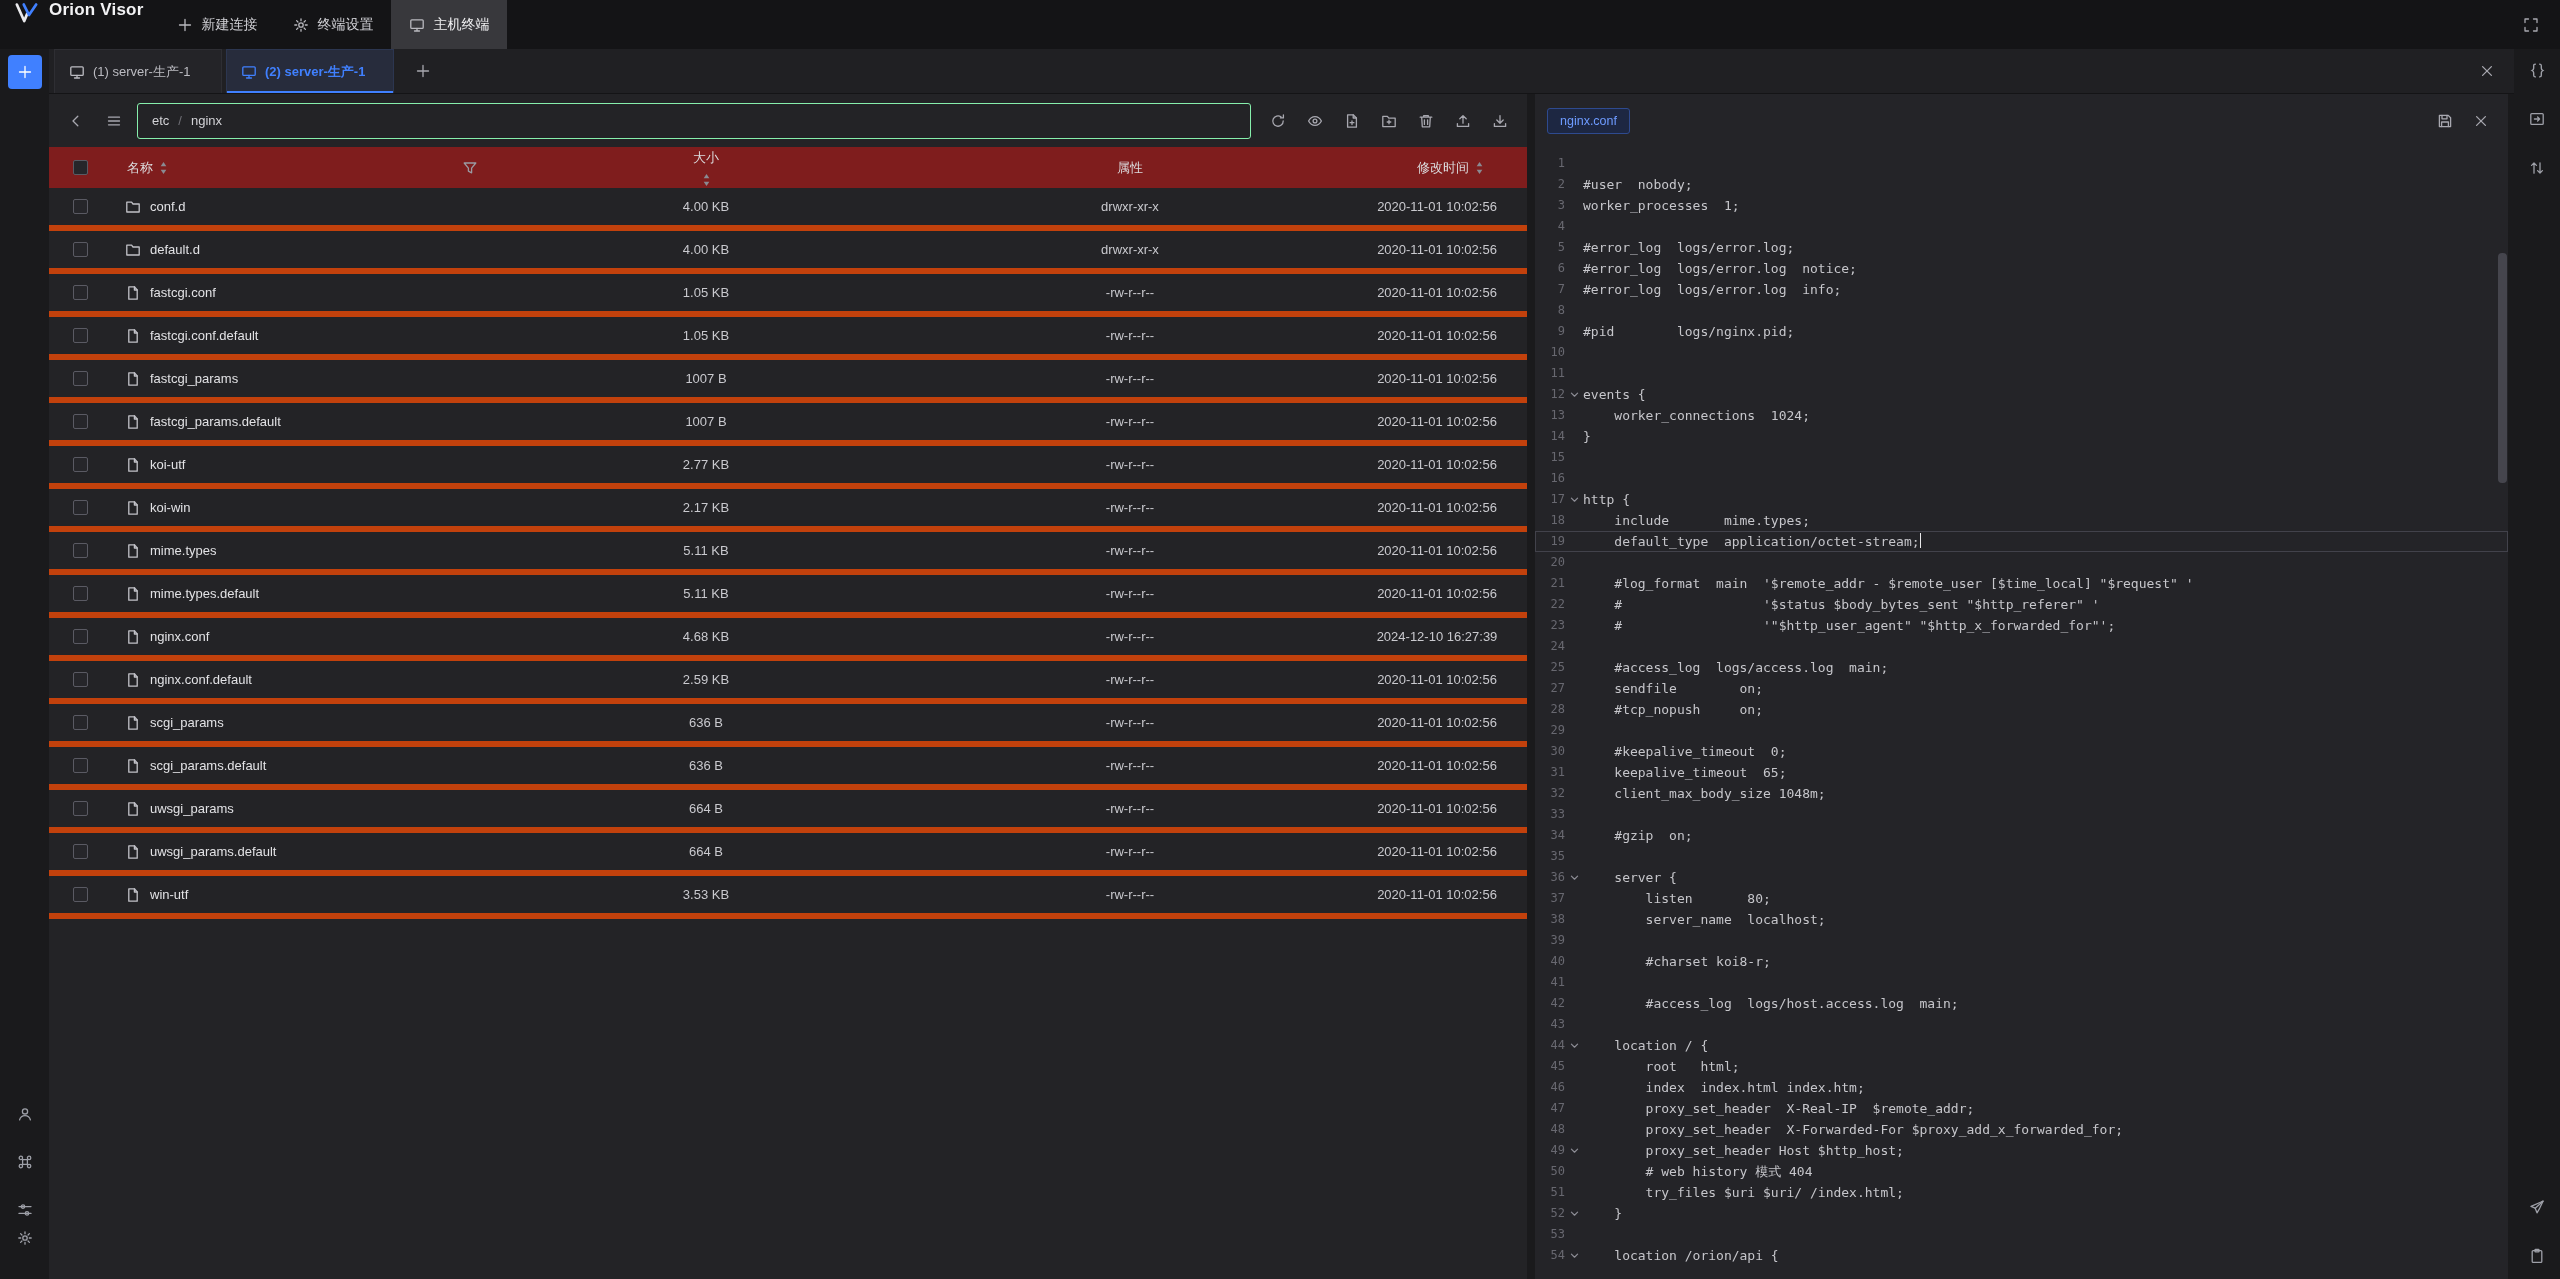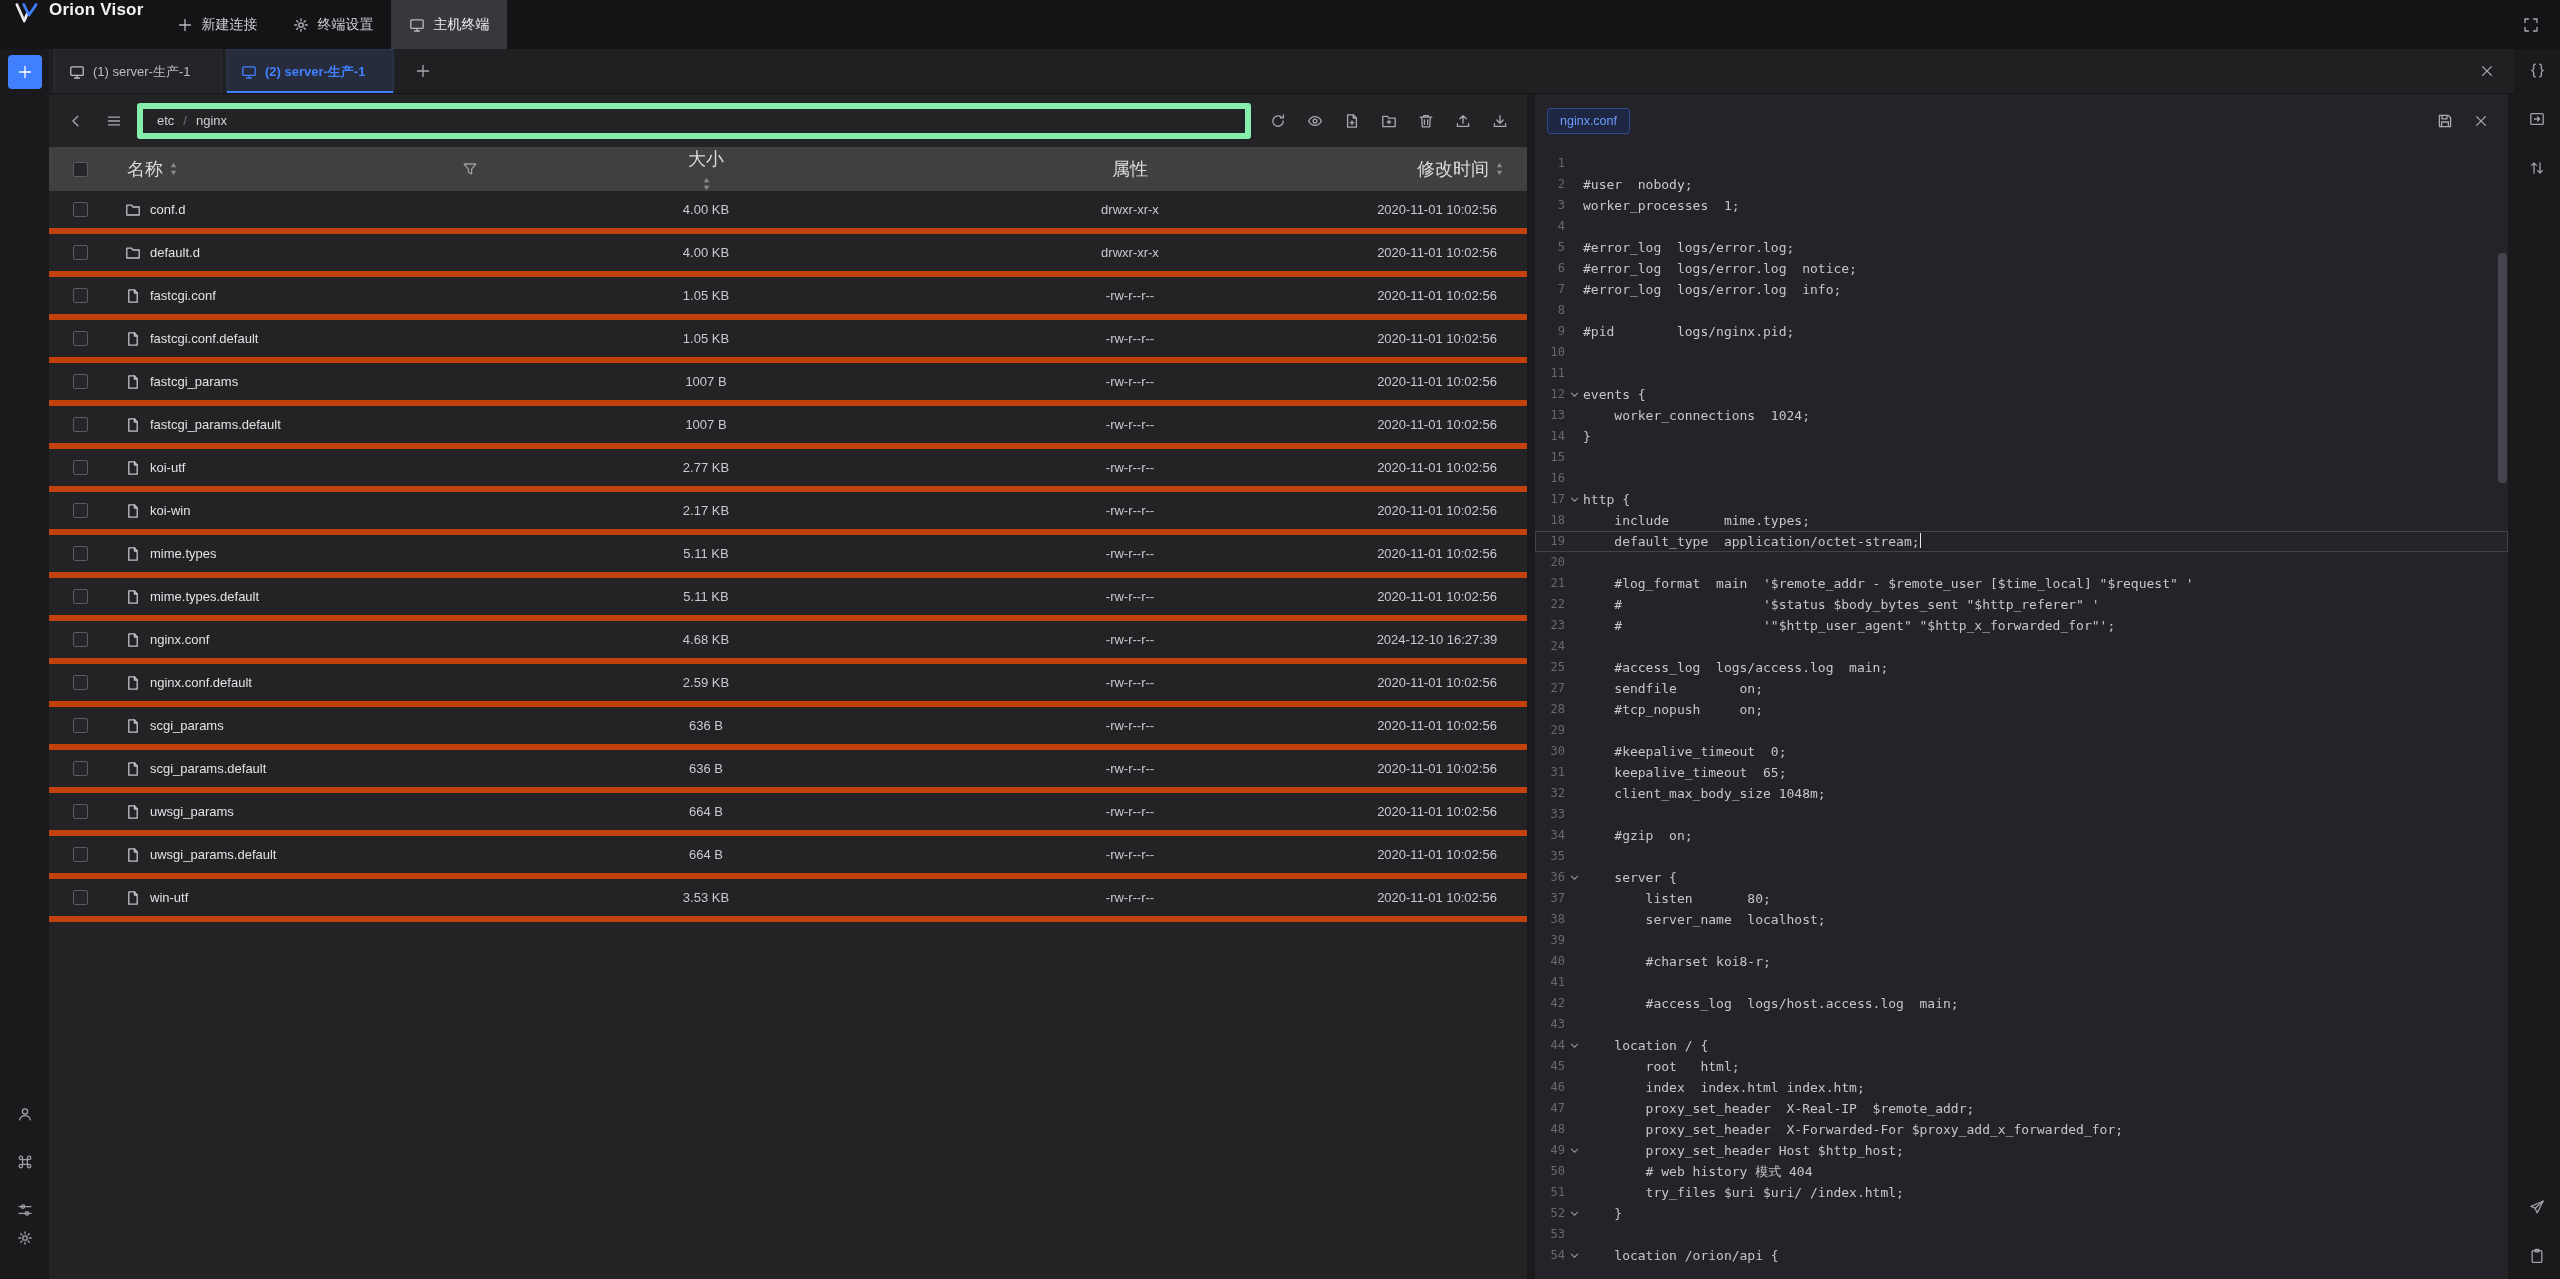--- a/index.html
+++ b/index.html
@@ -48,28 +48,28 @@
   .tabbar .add-tab { align-self:center; margin-left:10px; }
   .tabbar-spacer { flex:1; }
   .tabbar .close-all { align-self:center; margin-right:12px; }
 
   
   .content-row { flex:1; min-height:0; display:flex; gap:8px; padding-right:6px; background:#1a1a1c; }
 
   
   .file-panel { width:1478px; background:#232326; display:flex; flex-direction:column; min-height:0; }
   .file-toolbar { flex:0 0 53px; display:flex; align-items:center; gap:8px; padding:0 12px; }
-  .breadcrumb { flex:1; height:36px; border:6px solid #86efac; border-radius:3px; background:#232326;
+  .breadcrumb { flex:1; height:36px; border:1px solid #86efac; border-radius:3px; background:#232326;
                 display:flex; align-items:center; gap:9px; padding:0 14px; font-size:13px; color:#d2d2d6; margin-right:4px; }
   .bc-sep { color:#6f6f76; }
   .bc-seg { cursor:pointer; }
   .file-actions { display:flex; align-items:center; gap:7px; }
 
   .ft-header, .ft-row { display:grid; grid-template-columns:62px 380px 422px 426px 1fr; align-items:center; }
-  .ft-header { flex:0 0 41px; background:#404040; color:#dcdcde; font-size:18px; }
+  .ft-header { flex:0 0 41px; background:#7f1d1d; color:#dcdcde; font-size:13px; }
   .ft-body { flex:1; overflow:hidden; }
   .ft-row { height:43px; border-bottom:6px solid #c2410c; font-size:13px; color:#c9c9ce; cursor:pointer; }
   .c-check { display:flex; justify-content:center; }
   .checkbox { width:15px; height:15px; border:1px solid #5a5a63; border-radius:2px; background:#26262a; display:inline-block; cursor:pointer; }
   .h-name { display:flex; align-items:center; gap:6px; padding-left:16px; padding-right:13px; }
   .h-name .funnel { margin-left:auto; display:flex; color:#9a9aa2; cursor:pointer; }
   .h-size, .h-attr { display:flex; align-items:center; gap:6px; padding-left:8px;flex-direction:column; }
   .h-time { display:flex; align-items:center; gap:6px; padding-left:78px; }
   .sort { display:flex; color:#8a8a92; cursor:pointer; }
   .c-name { display:flex; align-items:center; gap:9px; padding-left:14px; color:#e2e2e5; }

